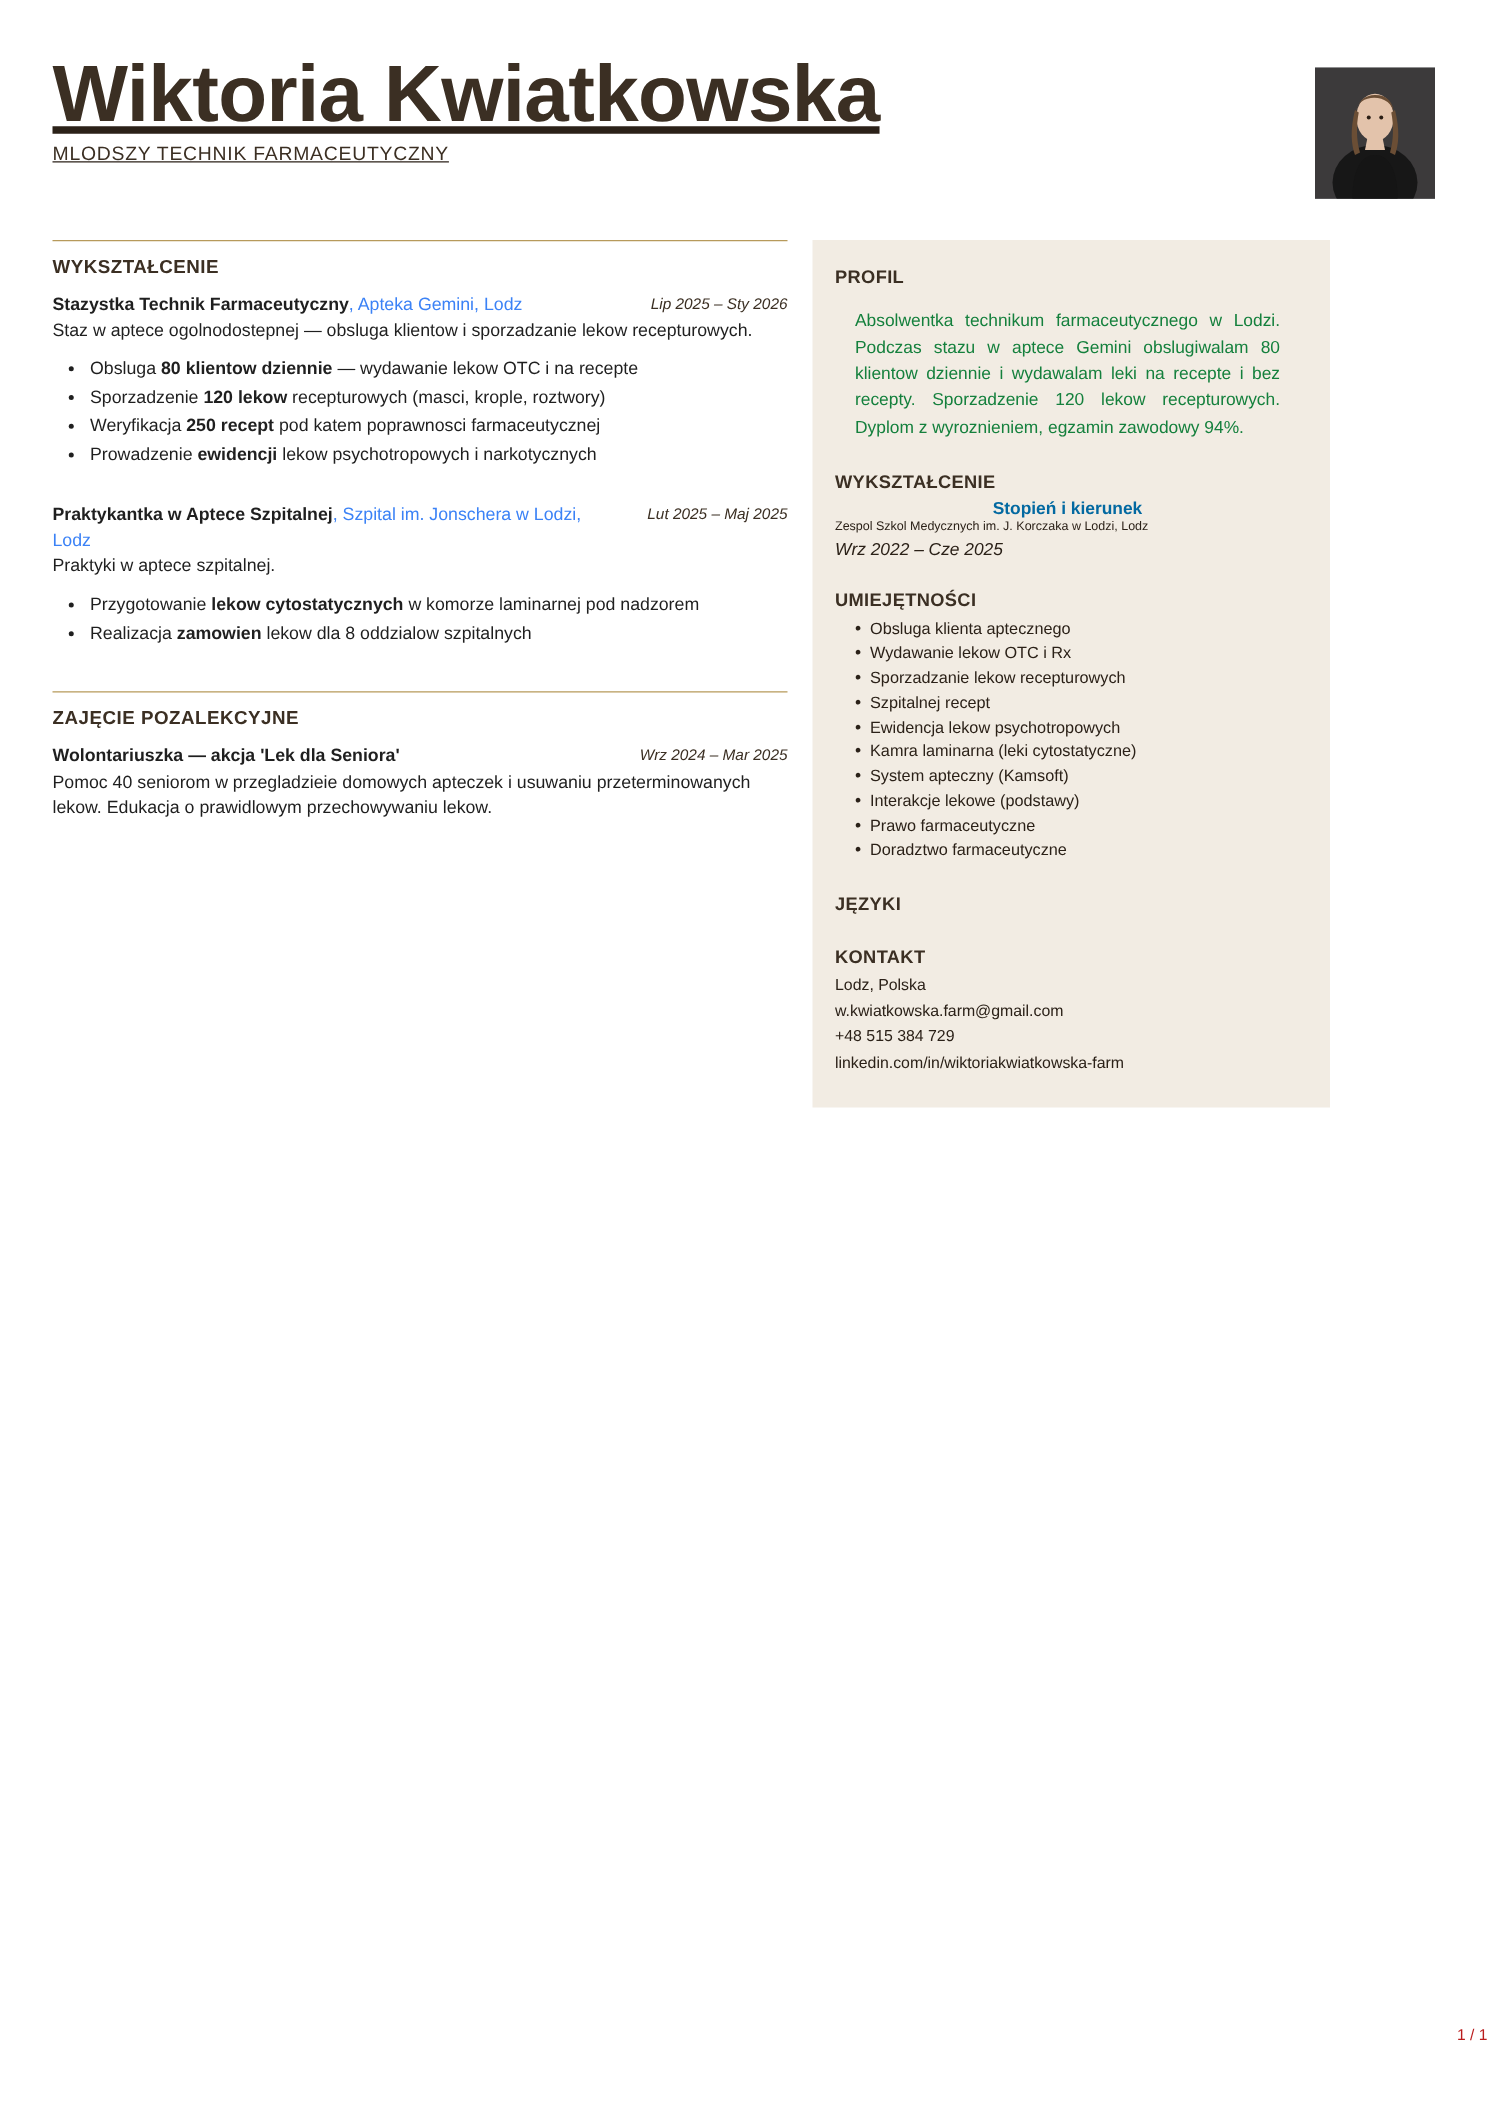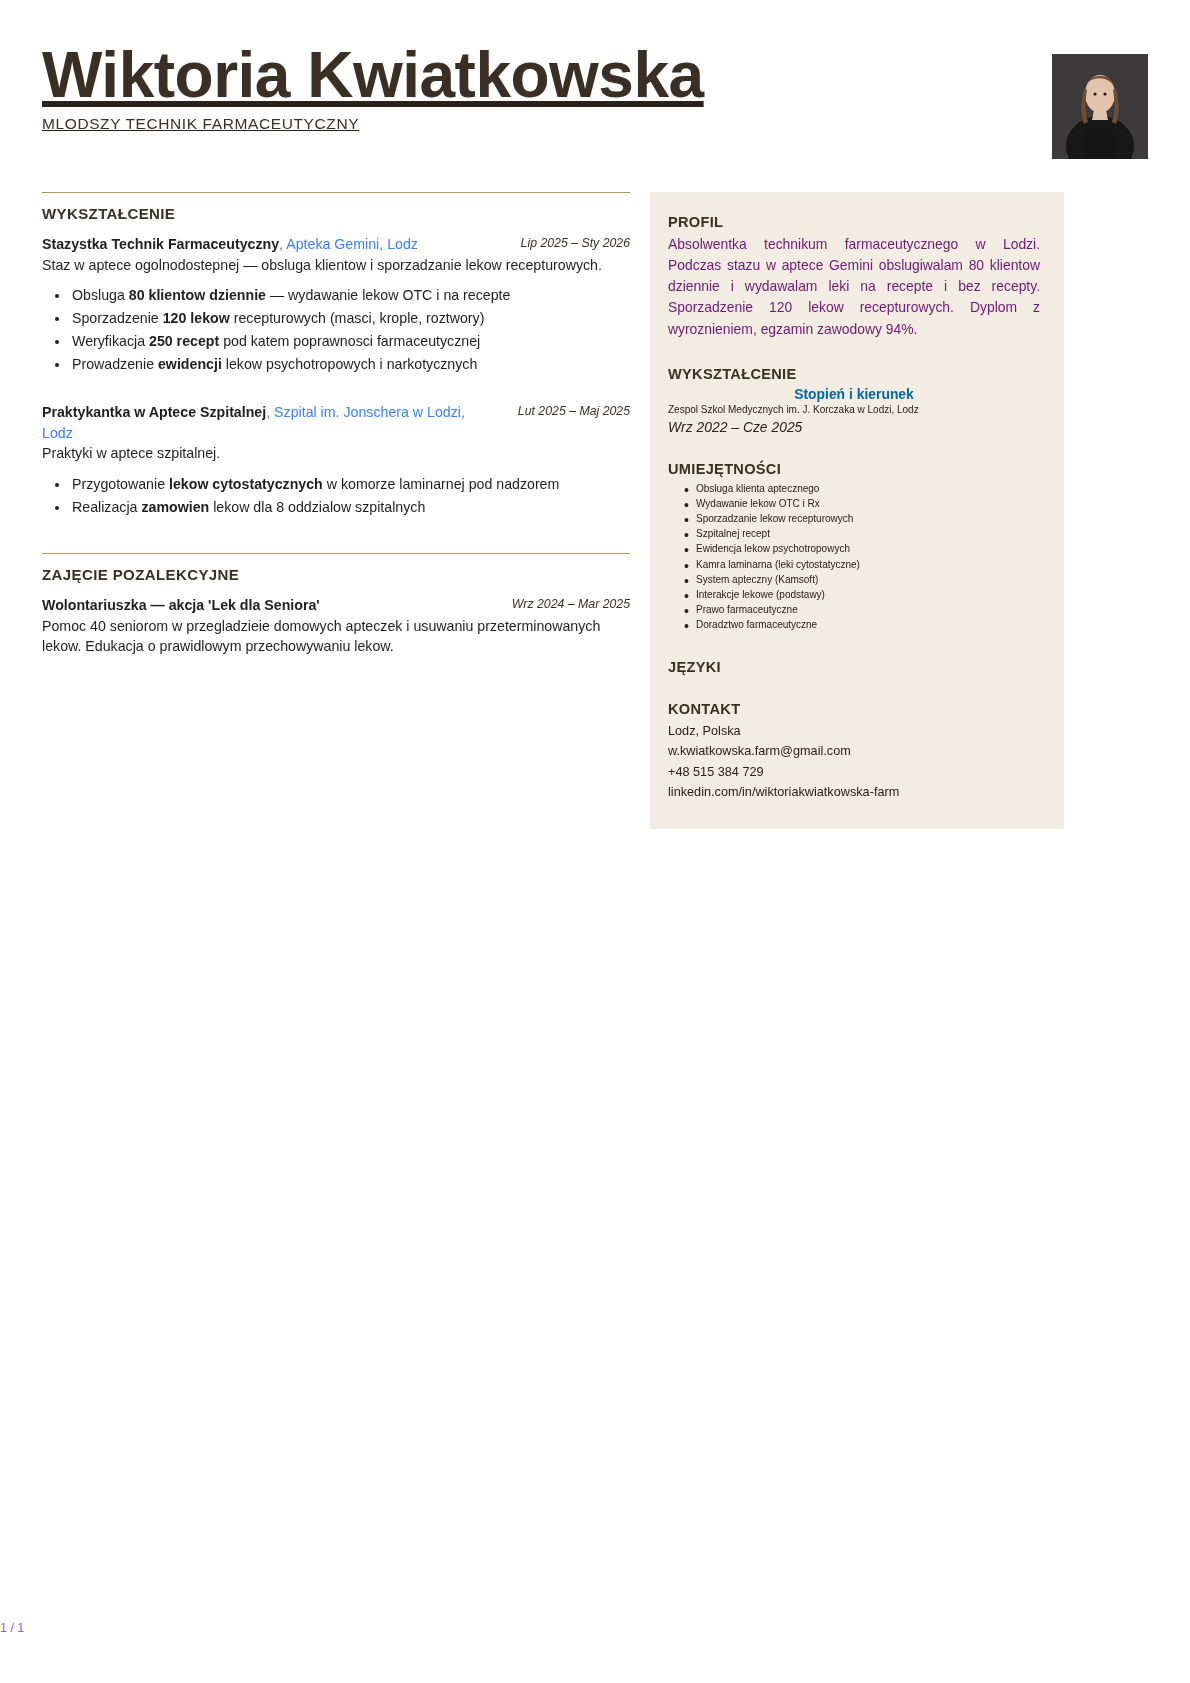--- a/index.html
+++ b/index.html
@@ -68,41 +68,41 @@
 
   .block-gap { height:22px; }
 
   
   .r-title {
     font-size:14.6px; font-weight:700; letter-spacing:0.3px;
     color:#3b2f23; margin:0 0 4px 0;
   }
   .r-title.spaced { margin-top:26px; }
   .r-para {
-    font-size:13.9px; line-height:1.52; color:#701a75;
-    text-align:justify; margin:0;
+    font-size:13.9px; line-height:1.52; color:#15803d;
+    text-align:justify; margin:16px;
   }
   .r-sub { font-size:13.9px; font-weight:700; color:#0369a1; margin:2px 0 0 0;text-align:center; }
   .r-line { font-size:10px; line-height:1.5; color:#2b2118; }
   .r-date { font-size:13.9px; font-style:italic; color:#2b2118; margin-top:2px; }
 
   ul.r-list { margin:2px 0 0 0; padding-left:16px; list-style:none; }
   ul.r-list li {
-    font-size:10px; line-height:1.52; color:#2b2118; position:relative; padding-left:12px;
+    font-size:13px; line-height:1.52; color:#2b2118; position:relative; padding-left:12px;
   }
   ul.r-list li:before {
     content:"\2022"; position:absolute; left:0; top:-1px; font-size:14px; color:#2b2118;
   }
 
   .contact-line { font-size:12.7px; line-height:1.62; color:#2b2118; }
 
   
   .footer {
     position:absolute; left:0; right:0; bottom:48px;
-    text-align:left; font-size:12.5px; color:#8b5cf6;
+    text-align:right; font-size:12.5px; color:#b91c1c;
   }
 </style>
 </head>
 <body>
 
 <div class="page">
 
   <div class="header">
     <div class="name">Wiktoria Kwiatkowska</div>
     <div class="subtitle">MLODSZY TECHNIK FARMACEUTYCZNY</div>

